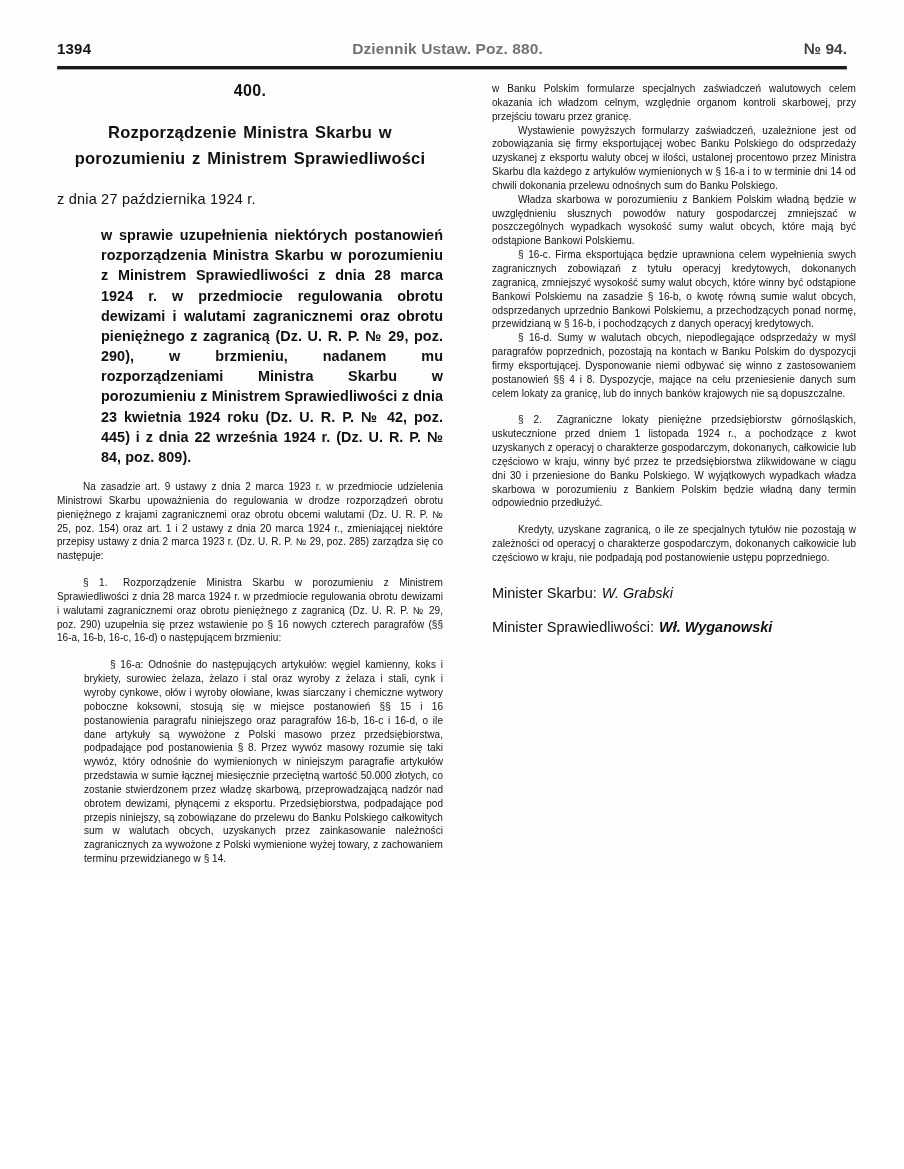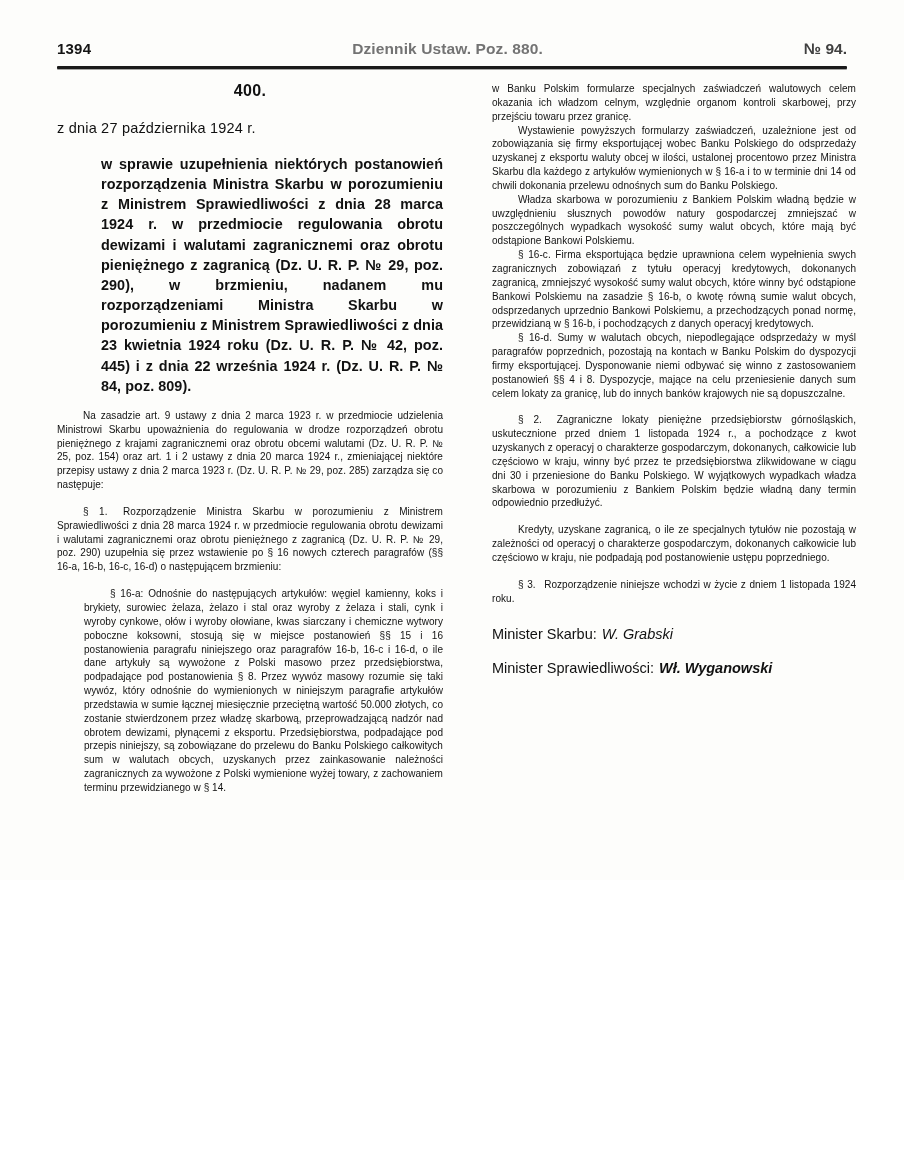--- a/index.html
+++ b/index.html
@@ -161,20 +161,21 @@
     <span class="masthead-issue">№ 94.</span>
   </div>
   <div class="masthead-rule"></div>
 
   <div class="columns">
 
     <div class="column column-left">
 
       <div class="act-number">400.</div>
 
+      <div class="act-title">Rozporządzenie Ministra Skarbu w porozumieniu z Ministrem Sprawiedliwości</div>
 
       <div class="act-date">z dnia 27 października 1924 r.</div>
 
       <p class="body-text subtitle-bold">w sprawie uzupełnienia niektórych postanowień rozporządzenia Ministra Skarbu w porozumieniu z Ministrem Sprawiedliwości z dnia 28 marca 1924 r. w przedmiocie regulowania obrotu dewizami i walutami zagranicznemi oraz obrotu pieniężnego z zagranicą (Dz. U. R. P. № 29, poz. 290), w brzmieniu, nadanem mu rozporządzeniami Ministra Skarbu w porozumieniu z Ministrem Sprawiedliwości z dnia 23 kwietnia 1924 roku (Dz. U. R. P. № 42, poz. 445) i z dnia 22 września 1924 r. (Dz. U. R. P. № 84, poz. 809).</p>
 
       <p class="body-text indent space-before">Na zasadzie art. 9 ustawy z dnia 2 marca 1923 r. w przedmiocie udzielenia Ministrowi Skarbu upoważnienia do regulowania w drodze rozporządzeń obrotu pieniężnego z krajami zagranicznemi oraz obrotu obcemi walutami (Dz. U. R. P. № 25, poz. 154) oraz art. 1 i 2 ustawy z dnia 20 marca 1924 r., zmieniającej niektóre przepisy ustawy z dnia 2 marca 1923 r. (Dz. U. R. P. № 29, poz. 285) zarządza się co następuje:</p>
 
       <p class="body-text indent space-before">§ 1.  Rozporządzenie Ministra Skarbu w porozumieniu z Ministrem Sprawiedliwości z dnia 28 marca 1924 r. w przedmiocie regulowania obrotu dewizami i walutami zagranicznemi oraz obrotu pieniężnego z zagranicą (Dz. U. R. P. № 29, poz. 290) uzupełnia się przez wstawienie po § 16 nowych czterech paragrafów (§§ 16-a, 16-b, 16-c, 16-d) o następującem brzmieniu:</p>
 
       <p class="body-text sub-block space-before">§ 16-a: Odnośnie do następujących artykułów: węgiel kamienny, koks i brykiety, surowiec żelaza, żelazo i stal oraz wyroby z żelaza i stali, cynk i wyroby cynkowe, ołów i wyroby ołowiane, kwas siarczany i chemiczne wytwory poboczne koksowni, stosują się w miejsce postanowień §§ 15 i 16 postanowienia paragrafu niniejszego oraz paragrafów 16-b, 16-c i 16-d, o ile dane artykuły są wywożone z Polski masowo przez przedsiębiorstwa, podpadające pod postanowienia § 8. Przez wywóz masowy rozumie się taki wywóz, który odnośnie do wymienionych w niniejszym paragrafie artykułów przedstawia w sumie łącznej miesięcznie przeciętną wartość 50.000 złotych, co zostanie stwierdzonem przez władzę skarbową, przeprowadzającą nadzór nad obrotem dewizami, płynącemi z eksportu. Przedsiębiorstwa, podpadające pod przepis niniejszy, są zobowiązane do przelewu do Banku Polskiego całkowitych sum w walutach obcych, uzyskanych przez zainkasowanie należności zagranicznych za wywożone z Polski wymienione wyżej towary, z zachowaniem terminu przewidzianego w § 14.</p>
@@ -190,21 +191,20 @@
       <p class="body-text indent">Władza skarbowa w porozumieniu z Bankiem Polskim władną będzie w uwzględnieniu słusznych powodów natury gospodarczej zmniejszać w poszczególnych wypadkach wysokość sumy walut obcych, które mają być odstąpione Bankowi Polskiemu.</p>
 
       <p class="body-text indent">§ 16-c. Firma eksportująca będzie uprawniona celem wypełnienia swych zagranicznych zobowiązań z tytułu operacyj kredytowych, dokonanych zagranicą, zmniejszyć wysokość sumy walut obcych, które winny być odstąpione Bankowi Polskiemu na zasadzie § 16-b, o kwotę równą sumie walut obcych, odsprzedanych uprzednio Bankowi Polskiemu, a przechodzących ponad normę, przewidzianą w § 16-b, i pochodzących z danych operacyj kredytowych.</p>
 
       <p class="body-text indent">§ 16-d. Sumy w walutach obcych, niepodlegające odsprzedaży w myśl paragrafów poprzednich, pozostają na kontach w Banku Polskim do dyspozycji firmy eksportującej. Dysponowanie niemi odbywać się winno z zastosowaniem postanowień §§ 4 i 8. Dyspozycje, mające na celu przeniesienie danych sum celem lokaty za granicę, lub do innych banków krajowych nie są dopuszczalne.</p>
 
       <p class="body-text indent space-before">§ 2.  Zagraniczne lokaty pieniężne przedsiębiorstw górnośląskich, uskutecznione przed dniem 1 listopada 1924 r., a pochodzące z kwot uzyskanych z operacyj o charakterze gospodarczym, dokonanych, całkowicie lub częściowo w kraju, winny być przez te przedsiębiorstwa zlikwidowane w ciągu dni 30 i przeniesione do Banku Polskiego. W wyjątkowych wypadkach władza skarbowa w porozumieniu z Bankiem Polskim będzie władną dany termin odpowiednio przedłużyć.</p>
 
       <p class="body-text indent space-before">Kredyty, uzyskane zagranicą, o ile ze specjalnych tytułów nie pozostają w zależności od operacyj o charakterze gospodarczym, dokonanych całkowicie lub częściowo w kraju, nie podpadają pod postanowienie ustępu poprzedniego.</p>
 
-      <p class="body-text indent space-before">§ 3.  Rozporządzenie niniejsze wchodzi w życie z dniem 1 listopada 1924 roku.</p>
 
       <div style="margin-top:18px;">
         <p class="sig">
           <span>Minister Skarbu:</span><span class="sig-name-light">W. Grabski</span>
         </p>
         <p class="sig">
           <span>Minister Sprawiedliwości:</span><span class="sig-name">Wł. Wyganowski</span>
         </p>
       </div>
 

